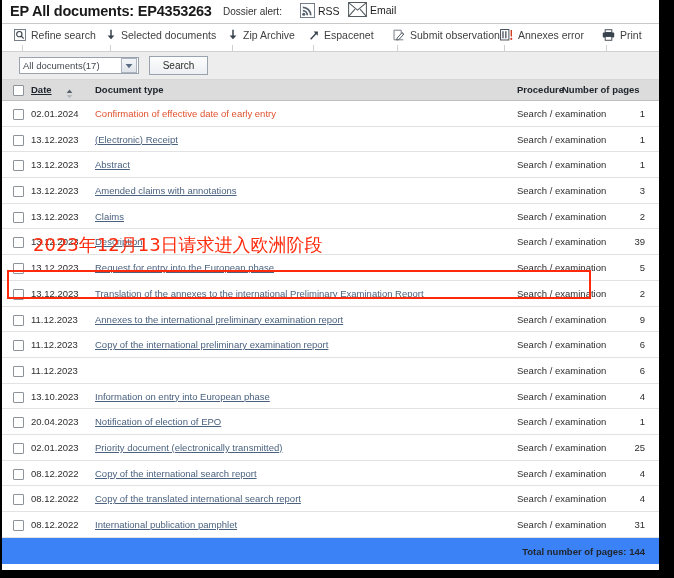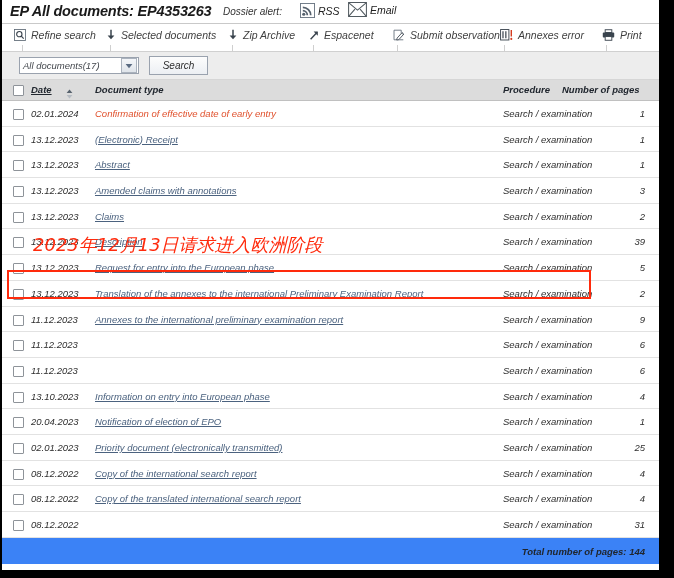--- a/index.html
+++ b/index.html
@@ -14,21 +14,20 @@
     font-family: "Liberation Sans", sans-serif;
   }
 
   
   #frame {
     position: absolute;
     left: 0; top: 0;
     width: 674px;
     height: 578px;
     background: #000000;
-    font-style: italic;
   }
   #page {
     position: absolute;
     left: 2px;
     top: 0px;
     width: 657px;
     height: 570px;
     background: #ffffff;
     overflow: hidden;
   }
@@ -203,21 +202,21 @@
     white-space: nowrap;
   }
   .c-type {
     position: absolute;
     left: 93px;
     font-size: 9.5px;
     white-space: nowrap;
   }
   .c-proc {
     position: absolute;
-    left: 453px;
+    left: 467px;
     font-size: 9.5px;
     color: #2e2e2e;
     white-space: nowrap;
     padding-left: 48px;
   }
   .c-pages {
     position: absolute;
     left: 560px;
     width: 83px;
     text-align: right;
@@ -516,20 +515,21 @@
           <div class="row">
             <div class="cb"></div>
             <div class="c-date">11.12.2023</div>
             <div class="c-type"><span class="doclink">Annexes to the international preliminary examination report</span></div>
             <div class="c-proc">Search / examination</div>
             <div class="c-pages">9</div>
           </div>
           <div class="row">
             <div class="cb"></div>
             <div class="c-date">11.12.2023</div>
+            <div class="c-type"><span class="doclink">Copy of the international preliminary examination report</span></div>
             <div class="c-proc">Search / examination</div>
             <div class="c-pages">6</div>
           </div>
           <div class="row">
             <div class="cb"></div>
             <div class="c-date">11.12.2023</div>
             <div class="c-proc">Search / examination</div>
             <div class="c-pages">6</div>
           </div>
           <div class="row">
@@ -563,20 +563,21 @@
           <div class="row">
             <div class="cb"></div>
             <div class="c-date">08.12.2022</div>
             <div class="c-type"><span class="doclink">Copy of the translated international search report</span></div>
             <div class="c-proc">Search / examination</div>
             <div class="c-pages">4</div>
           </div>
           <div class="row">
             <div class="cb"></div>
             <div class="c-date">08.12.2022</div>
+            <div class="c-type"><span class="doclink">International publication pamphlet</span></div>
             <div class="c-proc">Search / examination</div>
             <div class="c-pages">31</div>
           </div>
         </div>
 
       <div class="footer">
         <div class="footer-total">Total number of pages: 144</div>
       </div>
     </div>
 

